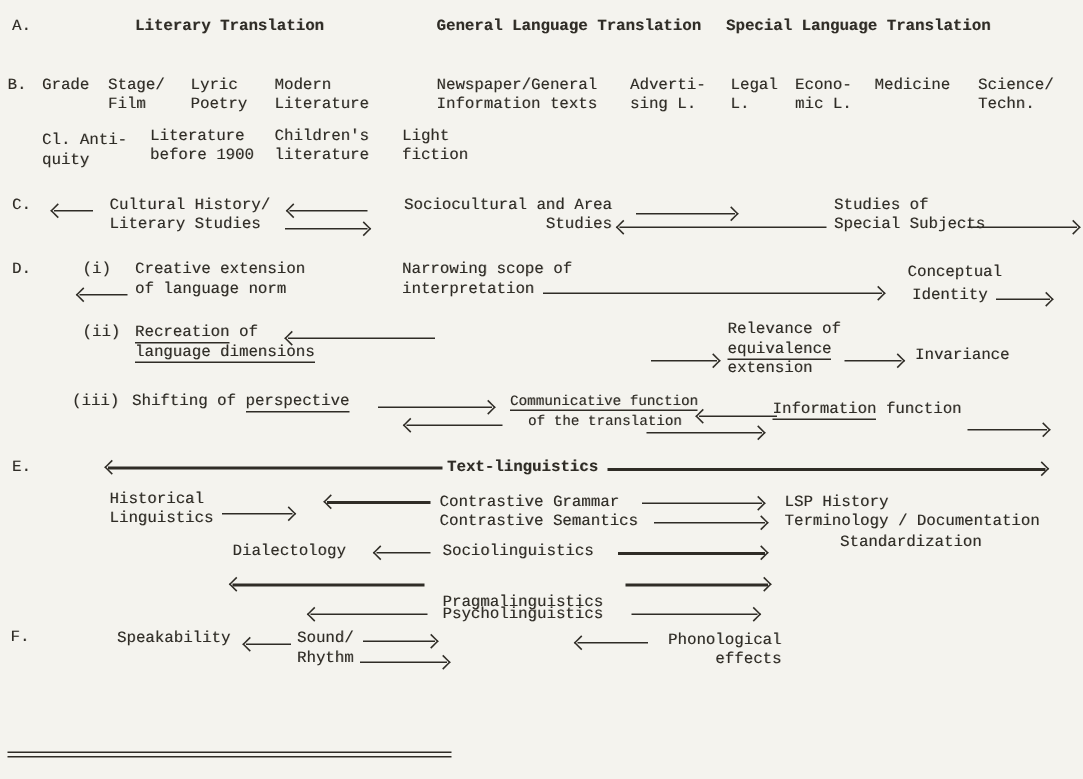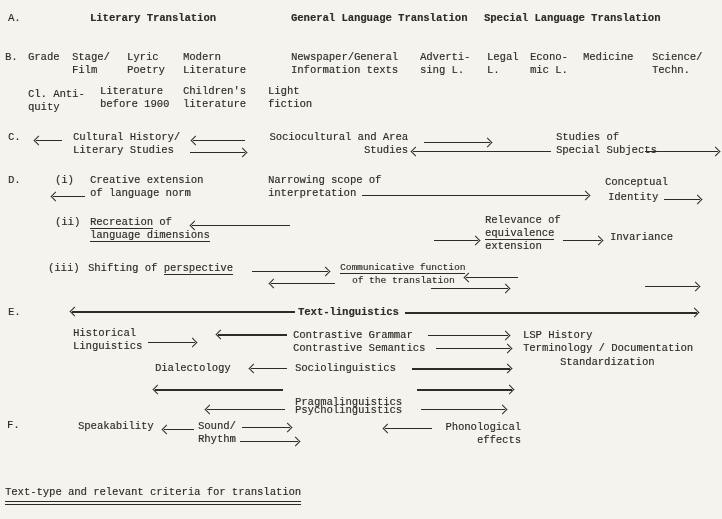--- a/index.html
+++ b/index.html
@@ -107,20 +107,21 @@
   <span class="t" style="left:610px;top:231px">Invariance</span>
 
   <span class="t" style="left:48px;top:262px">(iii)</span>
   <span class="t" style="left:88px;top:262px"><span>Shifting of </span><span class="u">perspective</span></span>
   <i class="ar r" style="left:252px;top:271px;width:76px"></i>
   <i class="ar l" style="left:271px;top:283px;width:64px"></i>
   <span class="t sm" style="left:340px;top:261px"><span class="u">Communicative function</span></span>
   <span class="t sm" style="left:352px;top:274px">of the translation</span>
   <i class="ar l" style="left:466px;top:277px;width:52px"></i>
   <i class="ar r" style="left:431px;top:288px;width:77px"></i>
+  <span class="t" style="left:515px;top:267px"><span class="u">Information</span><span> function</span></span>
   <i class="ar r" style="left:645px;top:286px;width:53px"></i>
 
   <span class="t" style="left:8px;top:306px">E.</span>
   <i class="ar l thick" style="left:72px;top:311px;width:223px"></i>
   <span class="t b" style="left:298px;top:306px">Text-linguistics</span>
   <i class="ar r thick" style="left:405px;top:312px;width:292px"></i>
 
   <span class="t" style="left:73px;top:327px">Historical
 Linguistics</span>
   <i class="ar r" style="left:148px;top:342px;width:47px"></i>
@@ -150,16 +151,15 @@
   <span class="t" style="left:78px;top:420px">Speakability</span>
   <i class="ar l" style="left:164px;top:429px;width:30px"></i>
   <span class="t" style="left:198px;top:420px">Sound/
 Rhythm</span>
   <i class="ar r" style="left:242px;top:427px;width:48px"></i>
   <i class="ar r" style="left:240px;top:441px;width:58px"></i>
   <i class="ar l" style="left:385px;top:428px;width:47px"></i>
   <span class="t tc" style="left:437px;top:421px;width:84px">Phonological
 effects</span>
 
-  <span class="t" style="left:5px;top:486px">Text-type and relevant criteria for translation</span>
   <i class="dbl" style="left:5px;top:501px;width:296px"></i>
 
 </div>
 
 </body></html>

